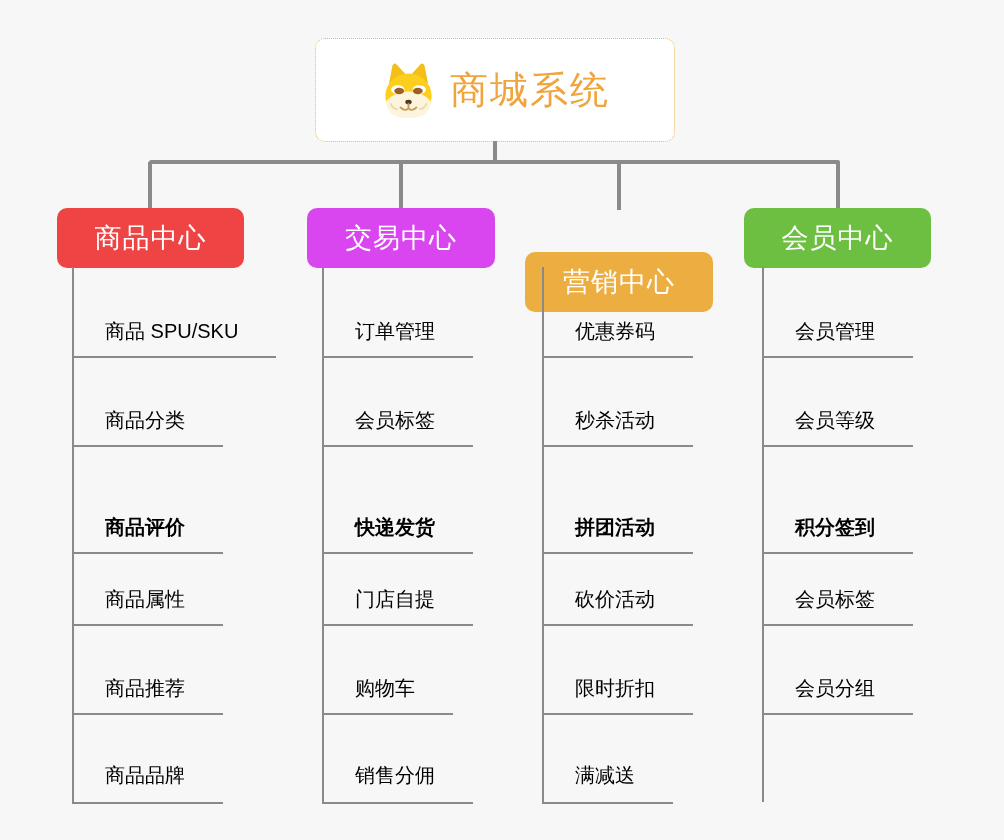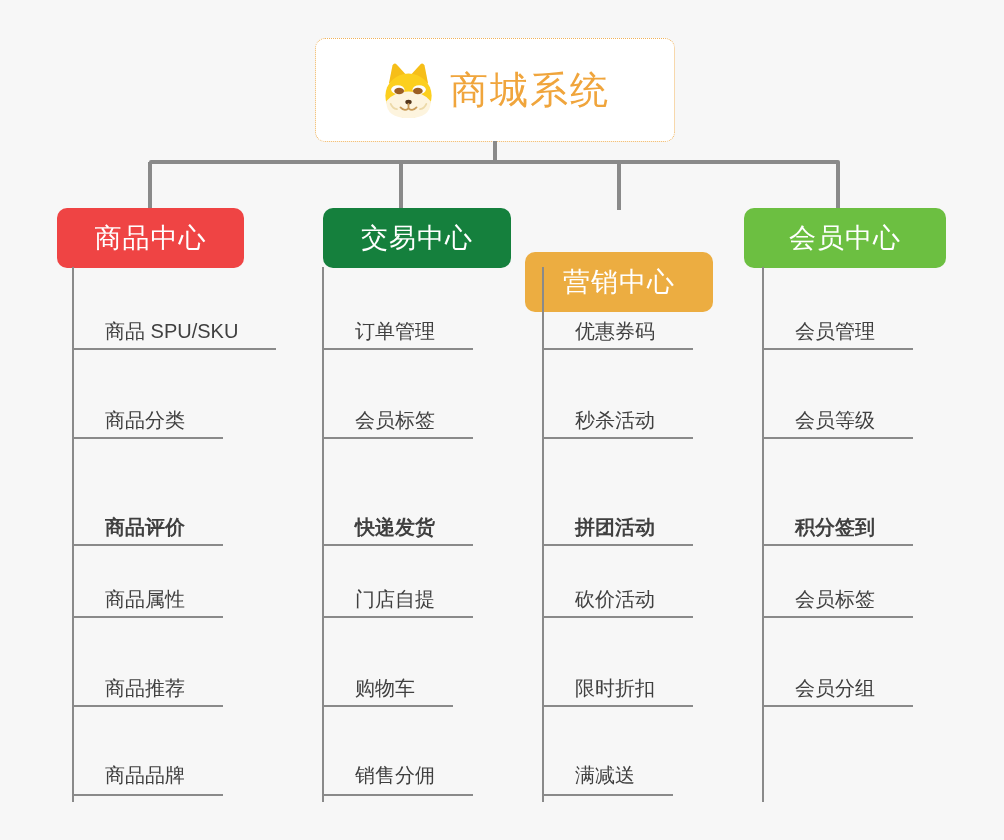--- a/index.html
+++ b/index.html
@@ -63,32 +63,32 @@
     display:flex;
     align-items:center;
     justify-content:center;
     color:#ffffff;
     font-size:27px;
     letter-spacing:1px;
     cursor:pointer;
     white-space:nowrap;
   }
   .b0{left:57px;width:187px;background:#ef4444;}
-  .b1{left:323px;width:188px;background:#15803d;}
+  .b1{left:307px;width:188px;background:#d946ef;}
   .b2{left:525px;width:188px;background:#ecad41;margin-top:44px;}
-  .b3{left:744px;width:202px;background:#6cbf41;}
+  .b3{left:744px;width:187px;background:#6cbf41;}
 
   
   .leaf{
     position:absolute;
     font-size:20px;
     line-height:26px;
-    color:#404040;
+    color:#000000;
     white-space:nowrap;
-    padding:0 38px 4px 33px;
+    padding:0 38px 12px 33px;
     border-bottom:2px solid #8a8a8a;
     cursor:pointer;
   }
   .c0{left:72px;}
   .c1{left:322px;}
   .c2{left:542px;text-align:center;}
   .c3{left:762px;}
   .r0{top:318px;}
   .r1{top:407px;}
   .r2{top:514px;font-weight:bold;}

